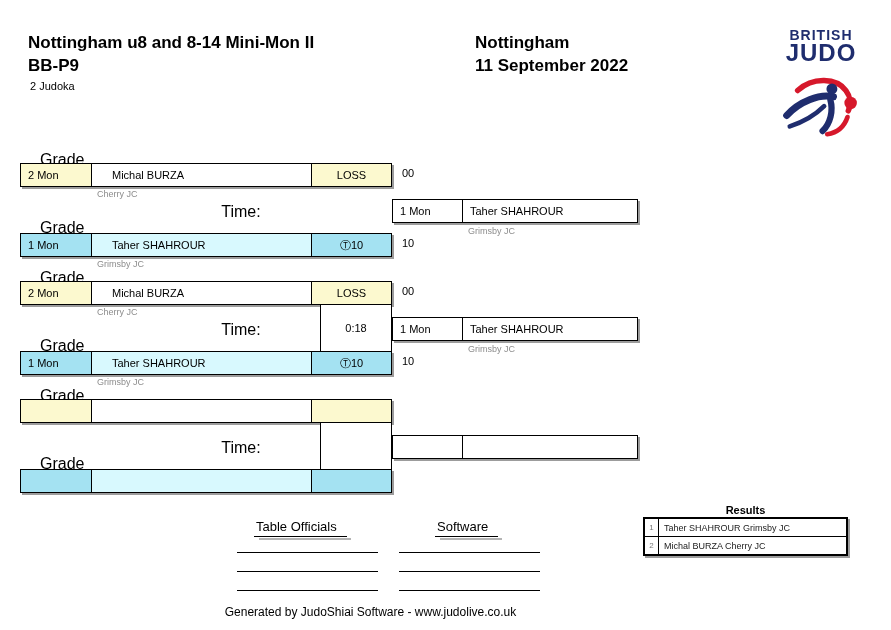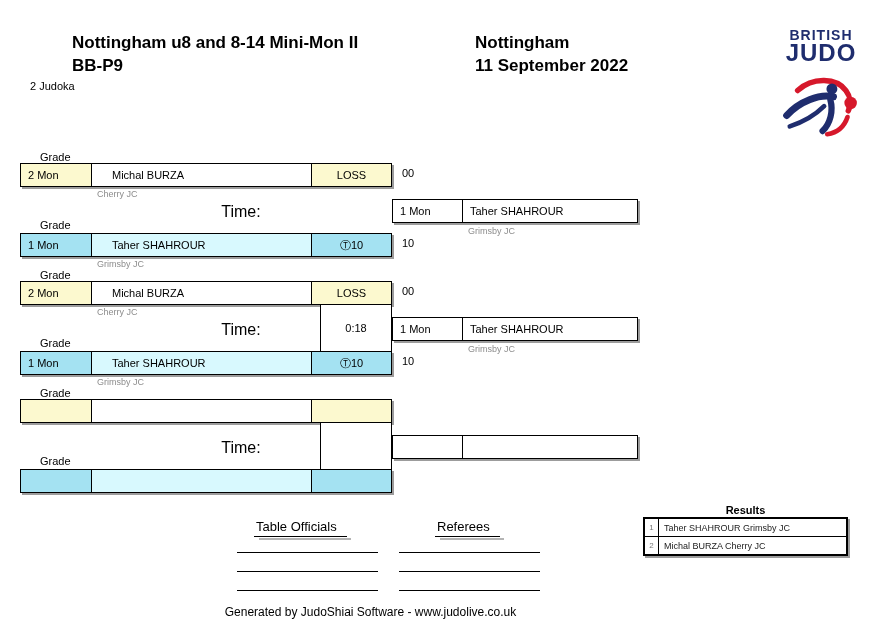--- a/index.html
+++ b/index.html
@@ -3,33 +3,33 @@
 <meta charset="utf-8">
 <style>
   html,body{margin:0;padding:0;}
   body{
     position:relative;width:891px;height:630px;background:#fff;
     font-family:"Liberation Sans",sans-serif;color:#000;overflow:hidden;
   }
   .abs{position:absolute;}
 
   
-  #title{left:28px;top:31px;font-size:17px;font-weight:bold;line-height:23px;white-space:nowrap;margin-left:44px;}
+  #title{left:28px;top:31px;font-size:17px;font-weight:bold;line-height:23px;white-space:nowrap;}
   #judoka-count{left:30px;top:80px;font-size:11px;}
   #venue{left:475px;top:31px;font-size:17px;font-weight:bold;line-height:23px;white-space:nowrap;}
 
   
   #logo{left:779px;top:28px;width:84px;text-align:center;}
   #logo .l1{font-size:14px;font-weight:bold;letter-spacing:1px;color:var(--logo-navy);line-height:14px;}
   #logo .l2{font-size:24px;font-weight:bold;letter-spacing:1px;color:var(--logo-navy);line-height:21px;}
   #logo svg{margin-top:4px;}
 
   
   .bracket{position:absolute;left:20px;width:860px;height:118px;}
-  .grade-label{position:absolute;font-size:11px;}
+  .grade-label{position:absolute;font-size:16px;}
   .glt{left:20px;top:1px;}
   .glb{left:20px;top:69px;}
   .mrow{position:absolute;left:0;width:372px;height:24px;display:flex;
         border:1px solid #000;box-sizing:border-box;box-shadow:2px 2px 0 var(--shadow-gray);background:#fff;}
   .mrow.top{top:13px;align-items:center;}
   .mrow.bot{top:83px;}
   .cell{box-sizing:border-box;height:100%;display:flex;align-items:center;font-size:11px;overflow:hidden;}
   .cell.grade{width:71px;padding-left:7px;border-right:1px solid #000;}
   .cell.name{flex:1;padding-left:20px;border-right:1px solid #000;background:#fff;}
   .cell.result{width:79px;justify-content:center;padding:0;}
@@ -165,21 +165,21 @@
     <div class="cell name"></div>
     <div class="cell result"></div>
   </div>
   <div class="winner">
     <div class="cell wgrade"></div>
     <div class="cell wname"></div>
   </div>
 </div>
 
 <div class="heading" id="to-heading">Table Officials</div>
-<div class="heading" id="ref-heading">Referees</div>
+<div class="heading" id="ref-heading">Software</div>
 <div class="sig-line" style="left:237px;top:552px"></div>
 <div class="sig-line" style="left:237px;top:571px"></div>
 <div class="sig-line" style="left:237px;top:590px"></div>
 <div class="sig-line" style="left:399px;top:552px"></div>
 <div class="sig-line" style="left:399px;top:571px"></div>
 <div class="sig-line" style="left:399px;top:590px"></div>
 
 <div class="abs" id="results-title">Results</div>
 <div class="abs" id="results-box">
   <div class="rrow first">

